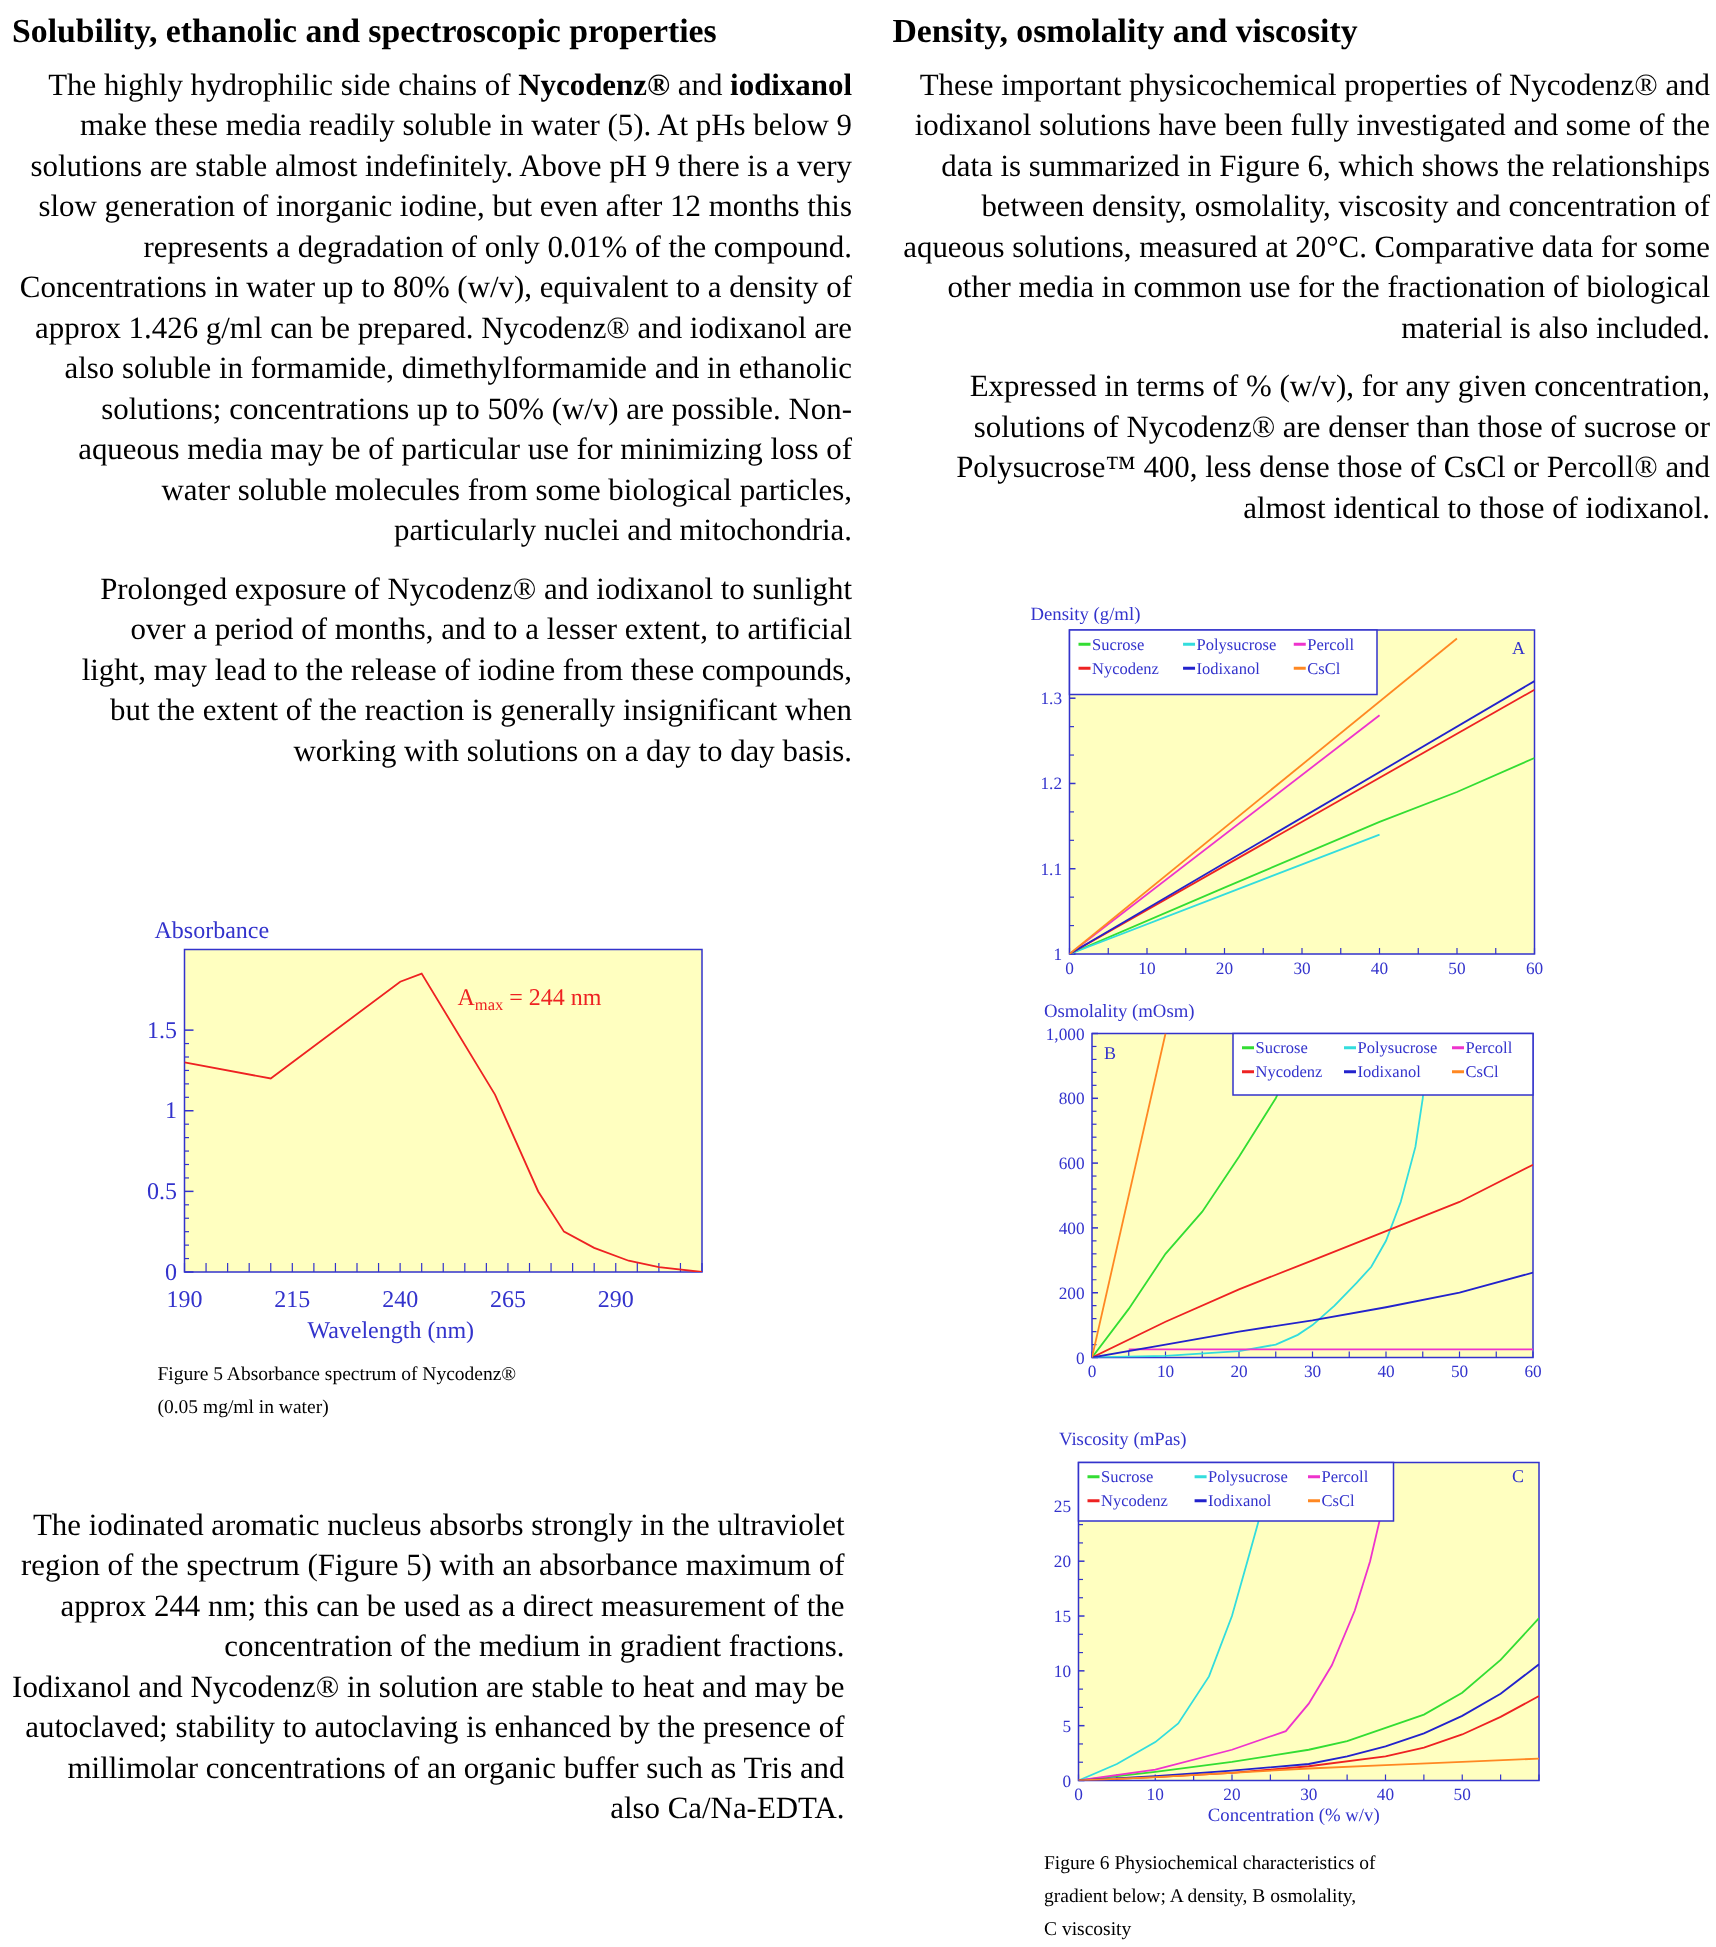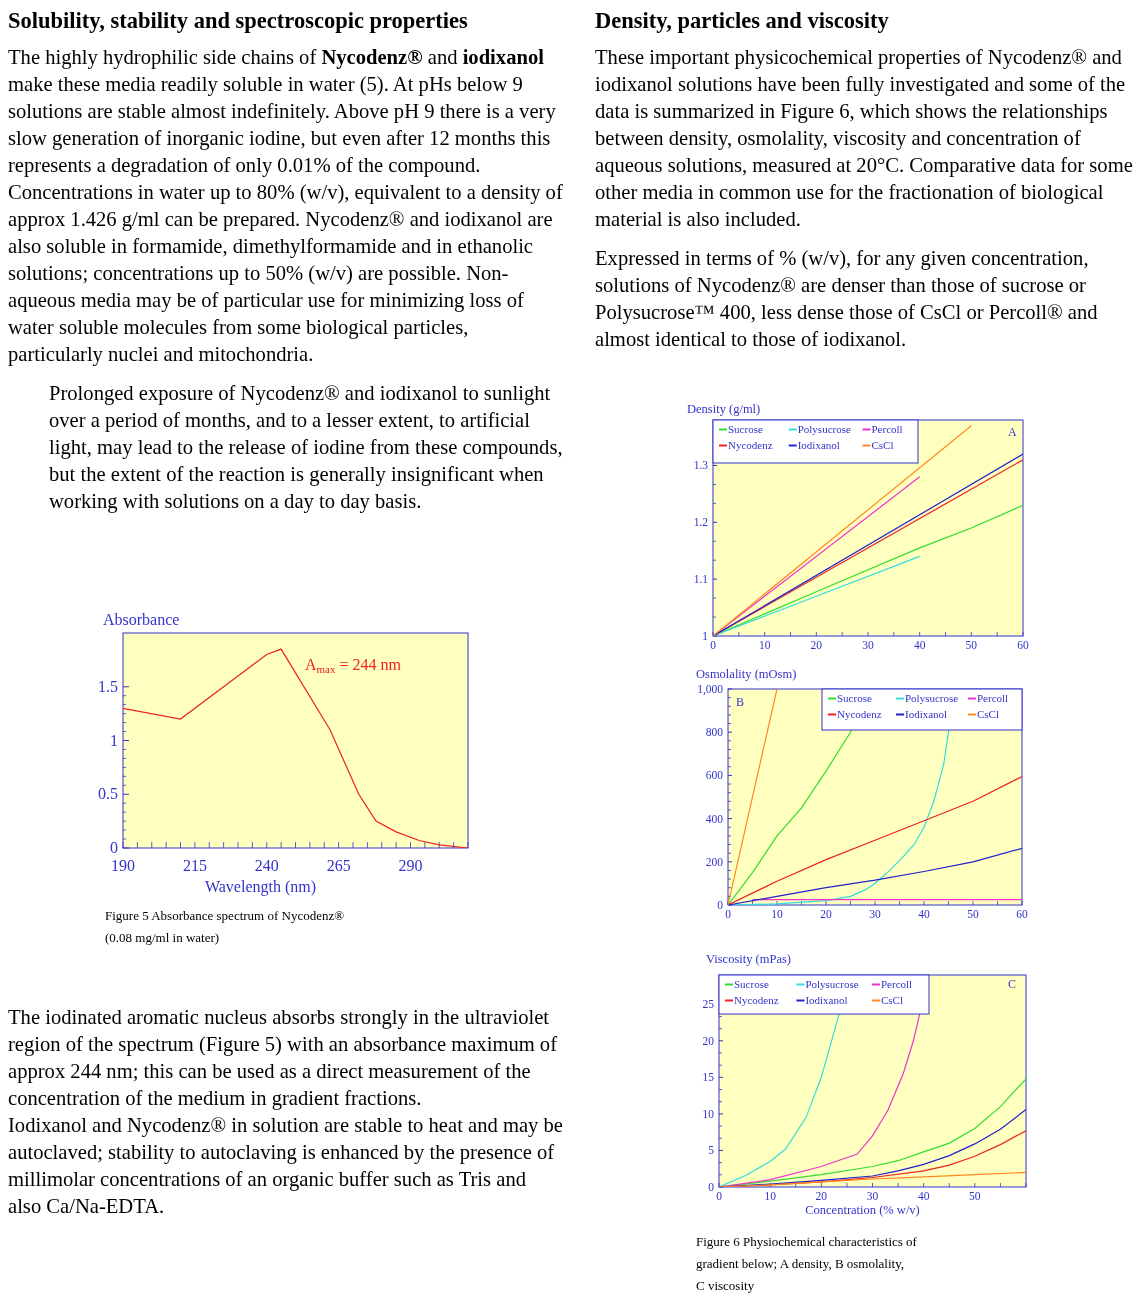--- a/index.html
+++ b/index.html
@@ -1,29 +1,29 @@
 <!DOCTYPE html>
 <html><head>
 <meta charset="utf-8">
 <style>
   html,body{margin:0;padding:0;background:#fff;}
   body{width:1144px;height:1298px;position:relative;overflow:hidden;font-family:"Liberation Serif","DejaVu Serif",serif;color:#000;}
   .col{position:absolute;}
   h2{font-family:"Liberation Serif",serif;font-weight:bold;font-size:22.5px;margin:0;line-height:26px;}
-  p.body{font-size:20.6px;line-height:27px;margin:0;}
+  p.body{font-size:20.6px;line-height:27px;margin:0;text-align:right;}
   p.body b{font-weight:bold;}
   .caption{font-size:13px;line-height:22px;margin:0;}
   svg text{font-family:"Liberation Serif",serif;}
   .abs{position:absolute;}
 </style>
 </head>
 <body>
 
 <div class="col" style="left:8px;top:8px;width:560px;">
-  <h2>Solubility, stability and spectroscopic properties</h2>
+  <h2>Solubility, ethanolic and spectroscopic properties</h2>
   <p class="body" style="margin-top:10px;">
     <span>The highly hydrophilic side chains of </span><b>Nycodenz®</b><span> and </span><b>iodixanol</b><span> make these media readily soluble in water (5). At pHs below 9 solutions are stable almost indefinitely. Above pH 9 there is a very slow generation of inorganic iodine, but even after 12 months this represents a degradation of only 0.01% of the compound. Concentrations in water up to 80% (w/v), equivalent to a density of approx 1.426 g/ml can be prepared. Nycodenz® and iodixanol are also soluble in formamide, dimethylformamide and in ethanolic solutions; concentrations up to 50% (w/v) are possible. Non-aqueous media may be of particular use for minimizing loss of water soluble molecules from some biological particles, particularly nuclei and mitochondria.</span>
   </p>
   <p class="body" style="margin-top:12px;margin-left:41px;">Prolonged exposure of Nycodenz® and iodixanol to sunlight over a period of months, and to a lesser extent, to artificial light, may lead to the release of iodine from these compounds, but the extent of the reaction is generally insignificant when working with solutions on a day to day basis.</p>
 </div>
 
 <svg class="abs" id="chart-abs" style="left:80px;top:605px;" width="400" height="295">
     <rect x="43" y="28" width="345" height="215" fill="#ffffc0" stroke="#3333cc" stroke-width="1"></rect>
     <text x="23" y="20" fill="#3333cc" font-size="16">Absorbance</text>
     <line x1="43" y1="243" x2="49" y2="243" stroke="#3333cc" stroke-width="1"></line>
@@ -85,30 +85,30 @@
       <clipPath id="clip-absorbance">
         <rect x="43" y="28" width="345" height="215"></rect>
       </clipPath>
     </defs>
     <polyline points="43.0,103.3 100.5,114.0 186.8,49.5 201.1,44.1 250.0,124.7 278.8,189.3 296.0,216.1 316.1,226.9 339.1,235.5 359.3,239.8 388.0,243.0" fill="none" stroke="#ee2222" stroke-width="1.2" clip-path="url(#clip-absorbance)"></polyline>
     <text x="225" y="65" fill="#ee2222" font-size="16"><tspan>A</tspan><tspan font-size="11" dy="3">max</tspan><tspan dy="-3"> = 244 nm</tspan></text>
   </svg>
 
 <div class="abs" style="left:105px;top:905px;width:440px;">
   <p class="caption">Figure 5 Absorbance spectrum of Nycodenz®</p>
-  <p class="caption">(0.08 mg/ml in water)</p>
+  <p class="caption">(0.05 mg/ml in water)</p>
 </div>
 
 <div class="col" style="left:8px;top:1004px;width:555px;">
   <p class="body">The iodinated aromatic nucleus absorbs strongly in the ultraviolet region of the spectrum (Figure 5) with an absorbance maximum of approx 244 nm; this can be used as a direct measurement of the concentration of the medium in gradient fractions.</p>
   <p class="body" style="">Iodixanol and Nycodenz® in solution are stable to heat and may be autoclaved; stability to autoclaving is enhanced by the presence of millimolar concentrations of an organic buffer such as Tris and also Ca/Na-EDTA.</p>
 </div>
 
 <div class="col" style="left:595px;top:8px;width:545px;">
-  <h2>Density, particles and viscosity</h2>
+  <h2>Density, osmolality and viscosity</h2>
   <p class="body" style="margin-top:10px;">These important physicochemical properties of Nycodenz® and iodixanol solutions have been fully investigated and some of the data is summarized in Figure 6, which shows the relationships between density, osmolality, viscosity and concentration of aqueous solutions, measured at 20°C. Comparative data for some other media in common use for the fractionation of biological material is also included.</p>
   <p class="body" style="margin-top:12px;">Expressed in terms of % (w/v), for any given concentration, solutions of Nycodenz® are denser than those of sucrose or Polysucrose™ 400, less dense those of CsCl or Percoll® and almost identical to those of iodixanol.</p>
 </div>
 
 <svg class="abs" id="chart-den" style="left:680px;top:398px;" width="360" height="262">
     <rect x="33" y="22" width="310" height="216" fill="#ffffc0" stroke="#3333cc" stroke-width="1"></rect>
     <text x="7" y="15" fill="#3333cc" font-size="12.5">Density (g/ml)</text>
     <line x1="33" y1="238" x2="37" y2="238" stroke="#3333cc" stroke-width="1"></line>
     <text x="28" y="242" fill="#3333cc" font-size="11.5" text-anchor="end">1</text>
     <line x1="33" y1="181.15789473684202" x2="37" y2="181.15789473684202" stroke="#3333cc" stroke-width="1"></line>

